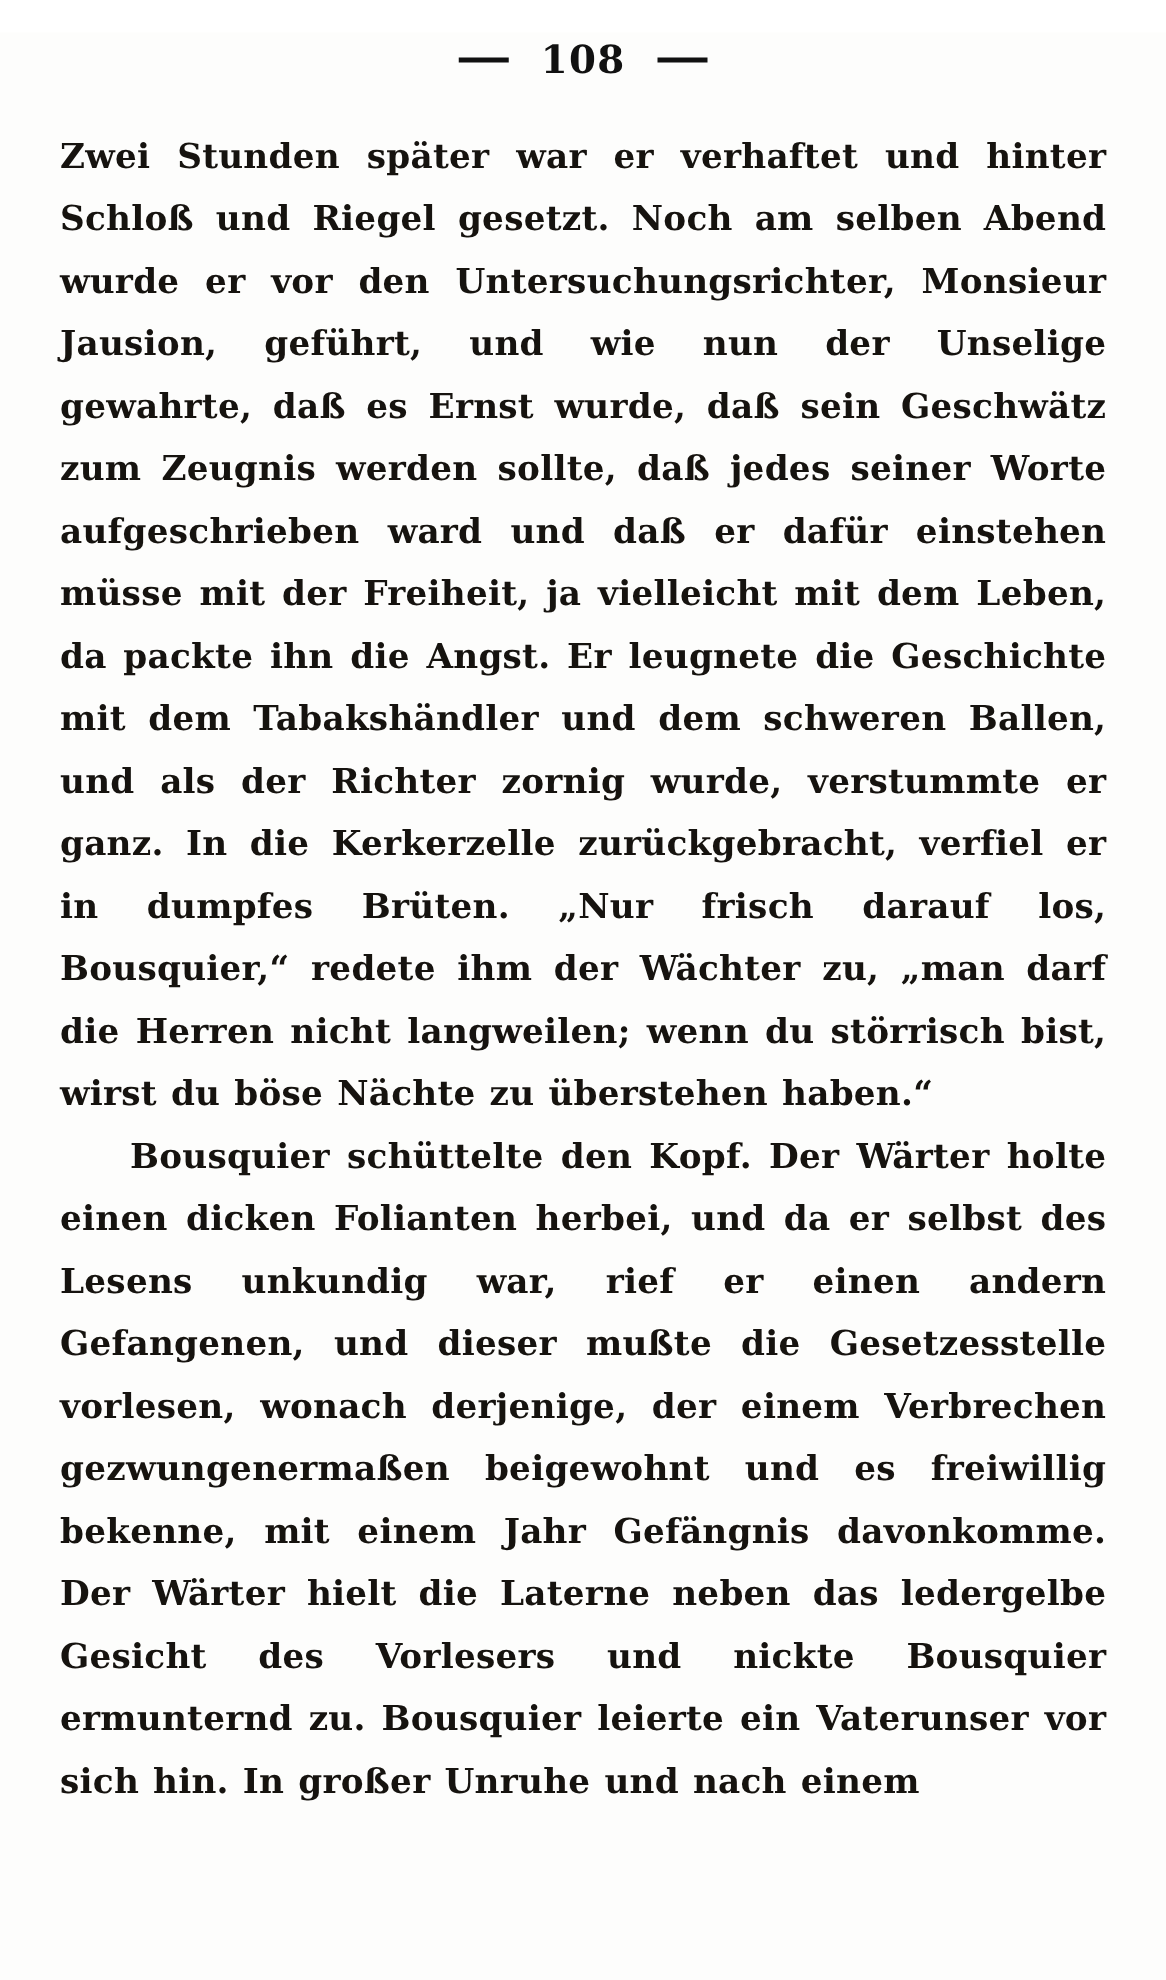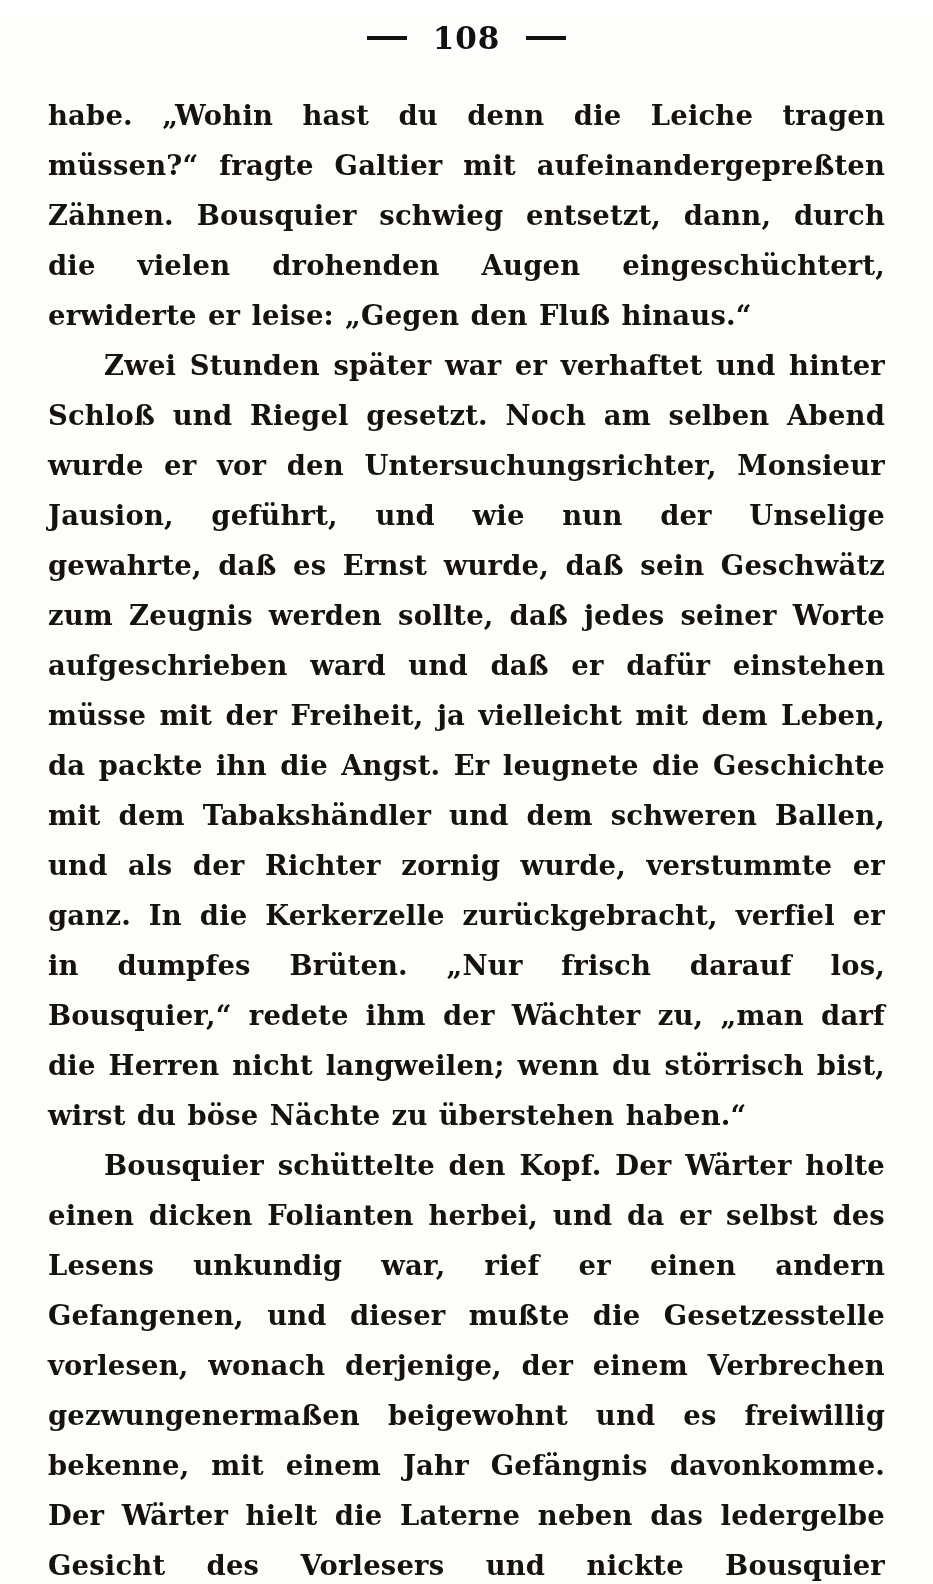--- a/index.html
+++ b/index.html
@@ -20,21 +20,21 @@
     height: 1584px;
     box-sizing: border-box;
     padding: 0;
     background: #fdfdfc;
   }
   .page-header {
     display: flex;
     align-items: center;
     justify-content: center;
     gap: 26px;
-    margin-top: 16px;
+    margin-top: 26px;
     margin-bottom: 30px;
     height: 44px;
   }
   .rule {
     display: inline-block;
     width: 40px;
     height: 4px;
     background: #111;
   }
   .folio {
@@ -73,18 +73,17 @@
 
 <div class="page">
 
   <div class="page-header">
     <span class="rule"></span>
     <span class="folio">108</span>
     <span class="rule"></span>
   </div>
 
   <div class="body-text">
-    <p class="para">habe.   „Wohin hast du denn die Leiche tragen müssen?“ fragte Galtier mit aufeinandergepreßten Zähnen. Bousquier schwieg entsetzt, dann, durch die vielen drohenden Augen eingeschüchtert, erwiderte er leise: „Gegen den Fluß hinaus.“</p>
     <p class="para">Zwei Stunden später war er verhaftet und hinter Schloß und Riegel gesetzt. Noch am selben Abend wurde er vor den Untersuchungsrichter, Monsieur Jausion, geführt, und wie nun der Unselige gewahrte, daß es Ernst wurde, daß sein Geschwätz zum Zeugnis werden sollte, daß jedes seiner Worte aufgeschrieben ward und daß er dafür einstehen müsse mit der Freiheit, ja vielleicht mit dem Leben, da packte ihn die Angst.   Er leugnete die Geschichte mit dem Tabakshändler und dem schweren Ballen, und als der Richter zornig wurde, verstummte er ganz.   In die Kerkerzelle zurückgebracht, verfiel er in dumpfes Brüten.   „Nur frisch darauf los, Bousquier,“ redete ihm der Wächter zu, „man darf die Herren nicht langweilen; wenn du störrisch bist, wirst du böse Nächte zu überstehen haben.“</p>
     <p class="para">Bousquier schüttelte den Kopf.   Der Wärter holte einen dicken Folianten herbei, und da er selbst des Lesens unkundig war, rief er einen andern Gefangenen, und dieser mußte die Gesetzesstelle vorlesen, wonach derjenige, der einem Verbrechen gezwungenermaßen beigewohnt und es freiwillig bekenne, mit einem Jahr Gefängnis davonkomme.   Der Wärter hielt die Laterne neben das ledergelbe Gesicht des Vorlesers und nickte Bousquier ermunternd zu. Bousquier leierte ein Vaterunser vor sich hin.   In großer Unruhe und nach einem</p>
   </div>
 
 </div>
 
 </body></html>

